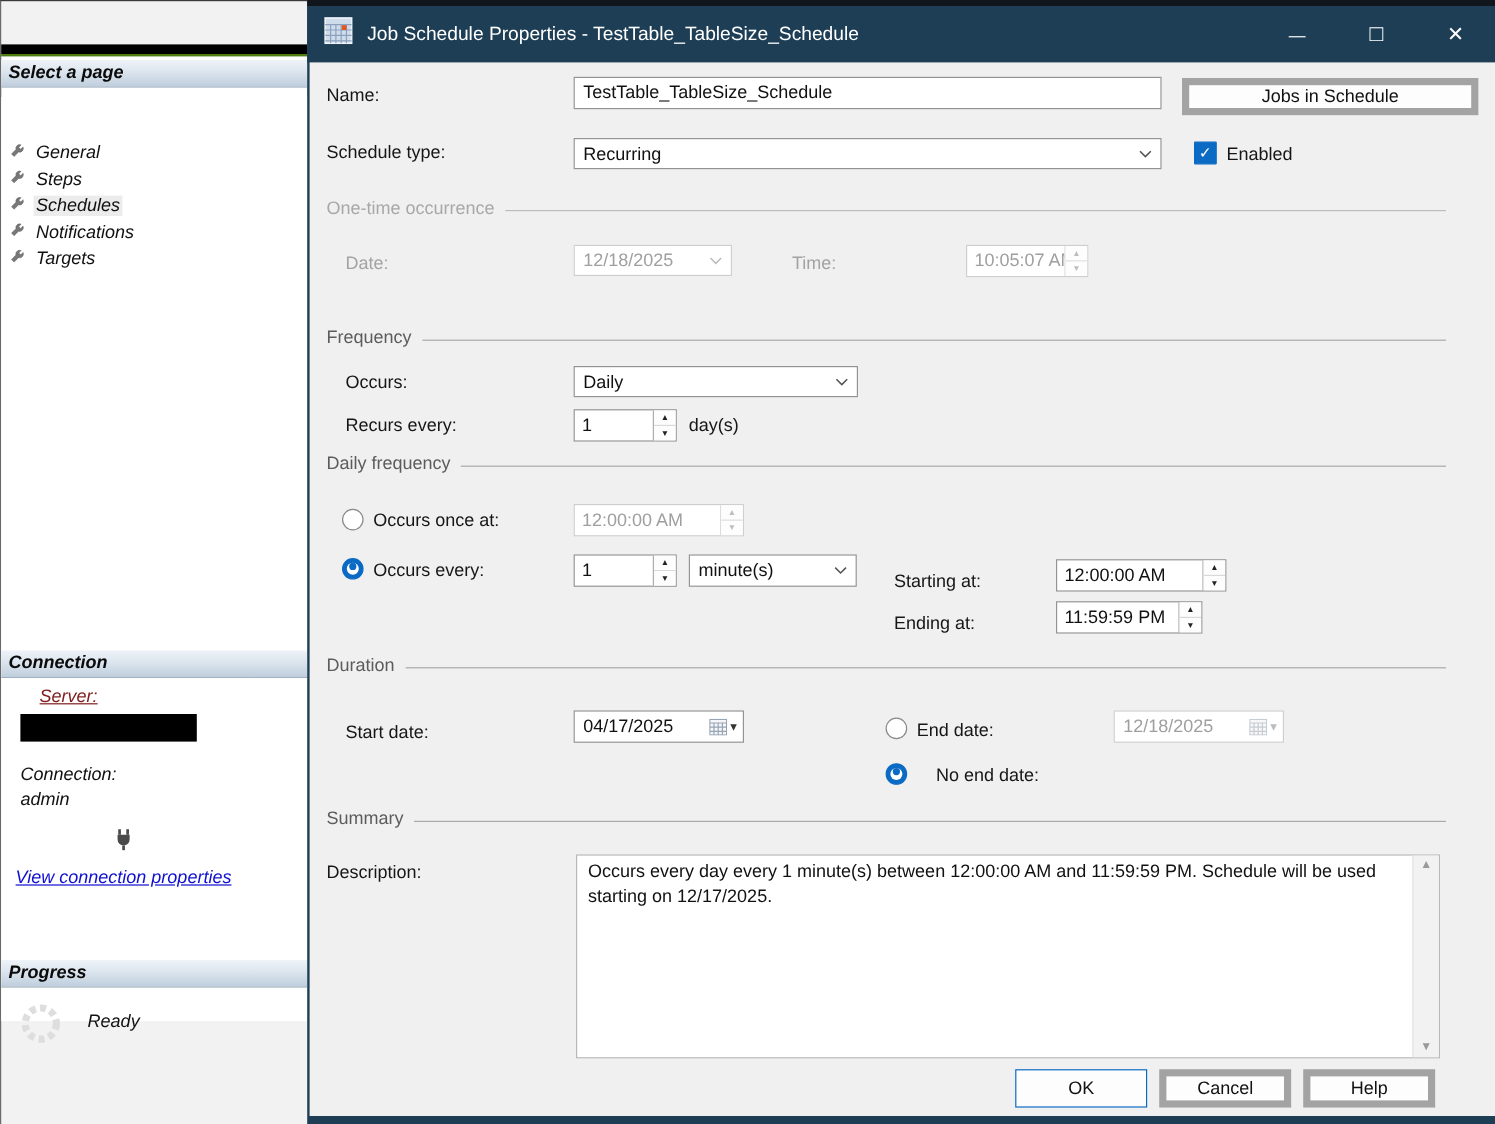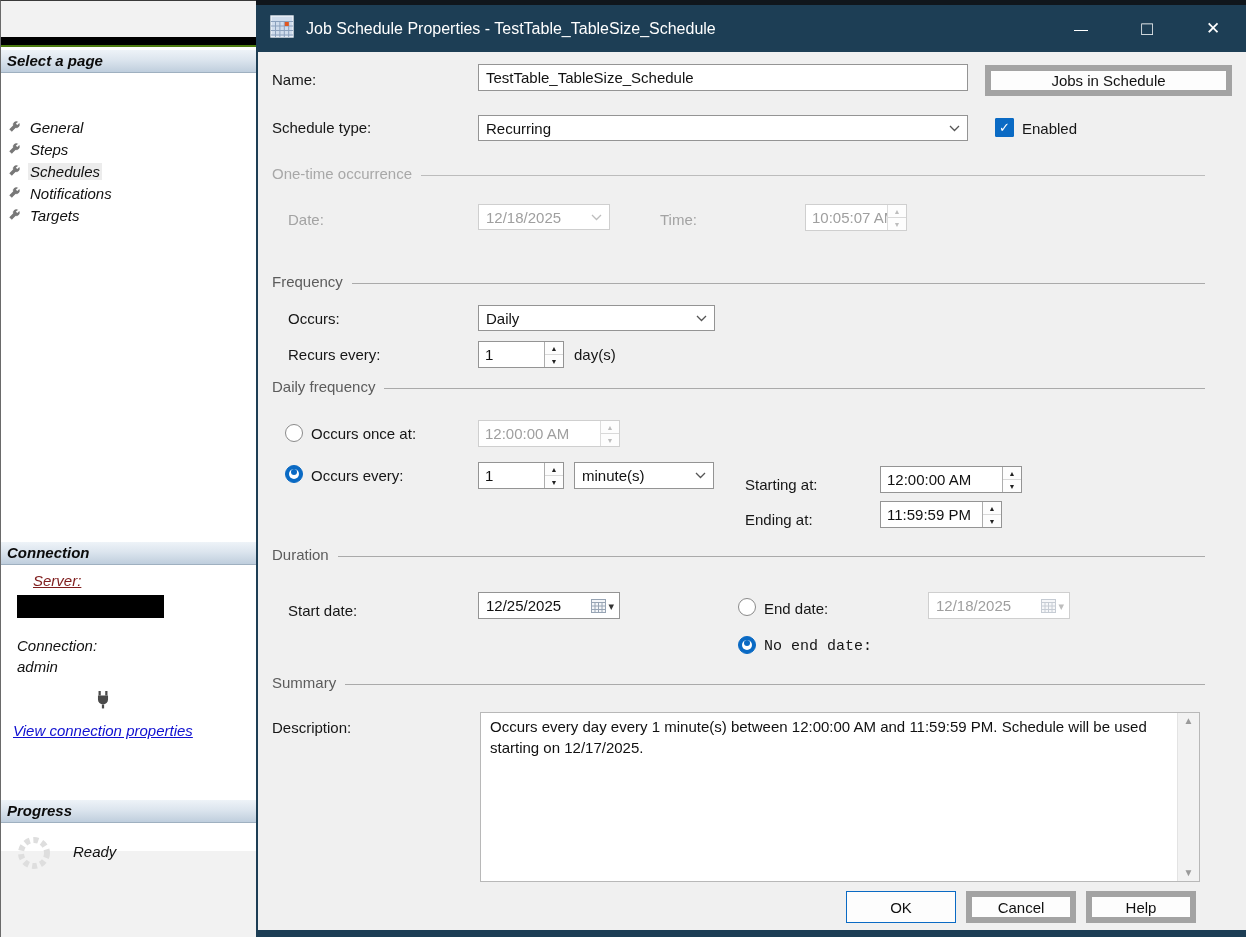--- a/index.html
+++ b/index.html
@@ -304,21 +304,21 @@
           <span class="sbtn">▼</span>
         </span>
       </div>
 
       <div class="group" style="top:494px;">
         <span>Duration</span>
         <div class="rule"></div>
       </div>
       <div class="lbl" style="left:30px;top:549px;">Start date:</div>
       <div class="datep" style="left:220px;top:540px;width:142px;height:27px;">
-        <span>12/25/2025</span>
+        <span>04/17/2025</span>
         <span class="dicon">
           <svg width="15" height="14" viewBox="0 0 15 14">
               <rect x="0.5" y="0.5" width="14" height="13" fill="#f4f6f9" stroke="#97a4b4"></rect>
               <path d="M0.5 3.5h14 M4 3.5v10 M7.5 3.5v10 M11 3.5v10 M0.5 7h14 M0.5 10.5h14" stroke="#97a4b4" fill="none"></path>
             </svg>
           <span class="drop">▾</span>
         </span>
       </div>
       <span class="radio" style="left:480px;top:546px;"></span>
       <div class="lbl" style="left:506px;top:547px;">End date:</div>
@@ -330,21 +330,21 @@
               <path d="M0.5 3.5h14 M4 3.5v10 M7.5 3.5v10 M11 3.5v10 M0.5 7h14 M0.5 10.5h14" stroke="#c6ccd4" fill="none"></path>
             </svg>
           <span class="drop">▾</span>
         </span>
       </div>
       <span class="radio checked" style="left:480px;top:584px;">
           <span class="ring">
             <span class="dot"></span>
           </span>
         </span>
-      <div class="lbl" style="left:506px;top:585px;font-family:Liberation Mono, monospace;">No end date:</div>
+      <div class="lbl" style="left:522px;top:585px;">No end date:</div>
 
       <div class="group" style="top:622px;">
         <span>Summary</span>
         <div class="rule"></div>
       </div>
       <div class="lbl" style="left:14px;top:666px;">Description:</div>
       <div class="desc-box" style="left:222px;top:660px;width:720px;height:170px;">
         <div class="desc-text">Occurs every day every 1 minute(s) between 12:00:00 AM and 11:59:59 PM. Schedule will be used starting on 12/17/2025.</div>
         <div class="desc-scroll">
           <span>▲</span>

